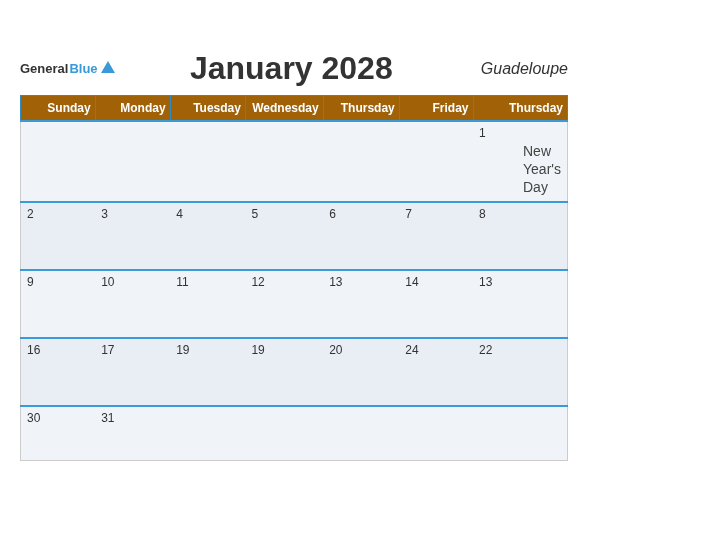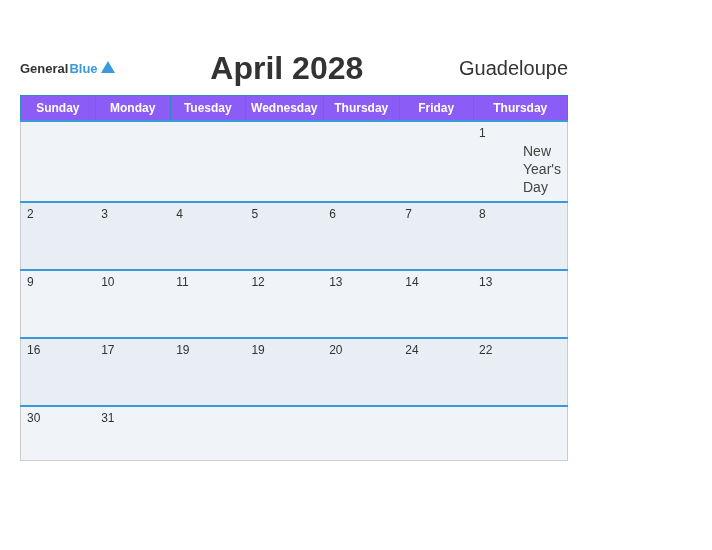--- a/index.html
+++ b/index.html
@@ -39,37 +39,38 @@
       color: #3a9ad9;
     }
     .calendar-title {
       font-size: 32px;
       font-weight: bold;
       color: #333;
       text-align: center;
       flex: 1;
     }
     .region {
-      font-size: 20px;
+      font-size: 16px;
       color: #333;
       text-align: right;
       min-width: 100px;
+      font-style: italic;
     }
     .calendar {
       width: 100%;
       border-collapse: collapse;
       border: 1px solid #ccc;
     }
     .calendar thead tr th {
-      background: #8b5cf6;
+      background: #a16207;
       color: #fff;
       font-size: 12px;
       font-weight: bold;
       padding: 5px 4px;
-      text-align: center;
+      text-align: right;
       border: 1px solid #2d8bbf;
     }
     .calendar tbody tr td {
       border: none;
       border-top: 2px solid #3a9ad9;
       background: #f0f4f8;
       vertical-align: top;
       padding: 4px 6px;
       height: 68px;
       width: 14.28%;
@@ -108,21 +109,21 @@
         <div style="display:flex; align-items:center; line-height:1;">
           <span class="logo-text-blue">Blue</span>
           <div style="margin-left:3px; margin-bottom:2px;">
             <svg width="14" height="12" viewBox="0 0 14 12">
               <polygon points="7,0 14,12 0,12" fill="#3a9ad9"></polygon>
             </svg>
           </div>
         </div>
       </div>
     </div>
-    <div class="calendar-title">April 2028</div>
+    <div class="calendar-title">January 2028</div>
     <div class="region">Guadeloupe</div>
   </div>
 
   <table class="calendar">
     <thead>
       <tr>
         <th>Sunday</th>
         <th>Monday</th>
         <th>Tuesday</th>
         <th>Wednesday</th>

